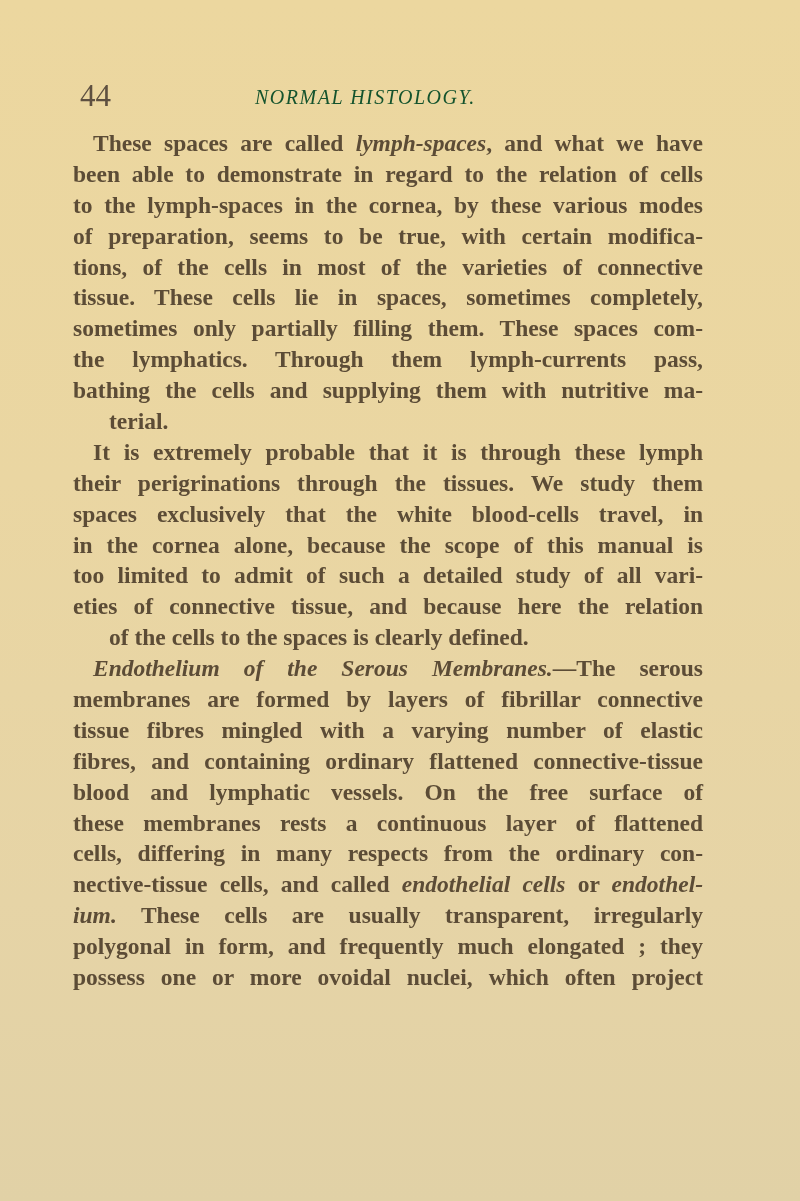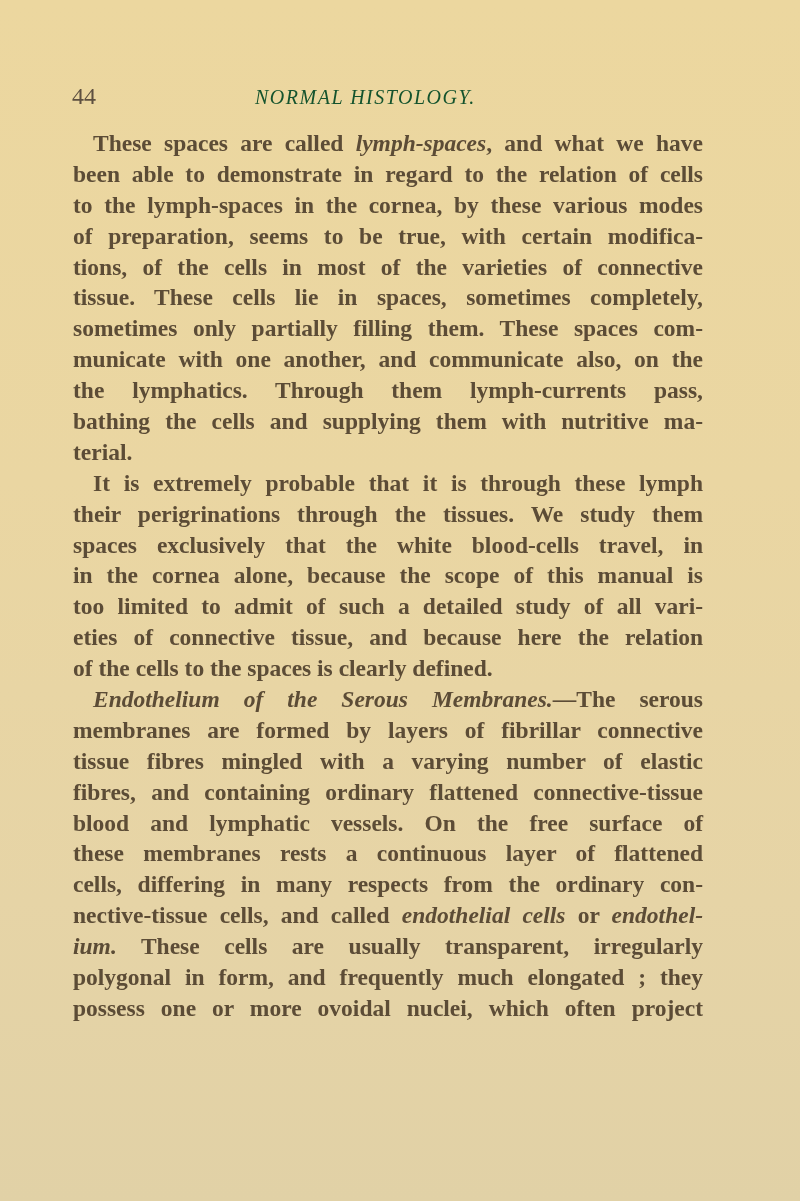--- a/index.html
+++ b/index.html
@@ -8,58 +8,57 @@
       background: linear-gradient(180deg, #ecd79f 0%, #ead6a2 40%, #e6d4a6 75%, #e1d1a6 100%);
       position: relative;
       font-family: "Liberation Serif", "DejaVu Serif", serif;
       color: #5c4c36;
     }
     .page { position: absolute; left: 0; top: 0; width: 800px; height: 1201px; }
     .running-head {
       position: absolute; top: 82px; left: 72px; width: 630px; height: 28px;
     }
     .page-number {
-      position: absolute; left: 0; top: 0;
-      font-size: 24px; line-height: 28px; color: #5e5040;
+      position: absolute; left: 8px; top: 0;
+      font-size: 31px; line-height: 28px; color: #5e5040;
     }
     .head-title {
       position: absolute; left: 183px; top: 2px;
       font-size: 20px; line-height: 26px; font-style: italic; letter-spacing: 1.5px;
       color: #14532d;
     }
     .body-text {
       position: absolute; left: 73px; top: 128px; width: 630px; font-weight: bold;
     }
     .line {
       display: block; height: 30.9px; line-height: 30.9px;
       font-size: 23.5px; white-space: nowrap;
       text-align: justify; text-align-last: justify;
     }
     .line.indent { padding-left: 20px; }
-    .line.last { text-align-last: left; }
+    .line.last { text-align-last: left; margin-left: 36px; }
     .line i { font-style: italic; }
   </style>
 </head>
 <body>
 
 <div class="page">
   <div class="running-head">
     <span class="page-number">44</span>
     <span class="head-title">NORMAL HISTOLOGY.</span>
   </div>
 
   <div class="body-text">
     <span class="line indent"><span>These spaces are called </span><i>lymph-spaces</i><span>, and what we have</span></span>
     <span class="line">been able to demonstrate in regard to the relation of cells</span>
     <span class="line">to the lymph-spaces in the cornea, by these various modes</span>
     <span class="line">of preparation, seems to be true, with certain modifica-</span>
     <span class="line">tions, of the cells in most of the varieties of connective</span>
     <span class="line">tissue. These cells lie in spaces, sometimes completely,</span>
     <span class="line">sometimes only partially filling them. These spaces com-</span>
-    <span class="line">municate with one another, and communicate also, on the</span>
     <span class="line">the lymphatics. Through them lymph-currents pass,</span>
     <span class="line">bathing the cells and supplying them with nutritive ma-</span>
     <span class="line last">terial.</span>
     <span class="line indent">It is extremely probable that it is through these lymph</span>
     <span class="line">their perigrinations through the tissues. We study them</span>
     <span class="line">spaces exclusively that the white blood-cells travel, in</span>
     <span class="line">in the cornea alone, because the scope of this manual is</span>
     <span class="line">too limited to admit of such a detailed study of all vari-</span>
     <span class="line">eties of connective tissue, and because here the relation</span>
     <span class="line last">of the cells to the spaces is clearly defined.</span>

